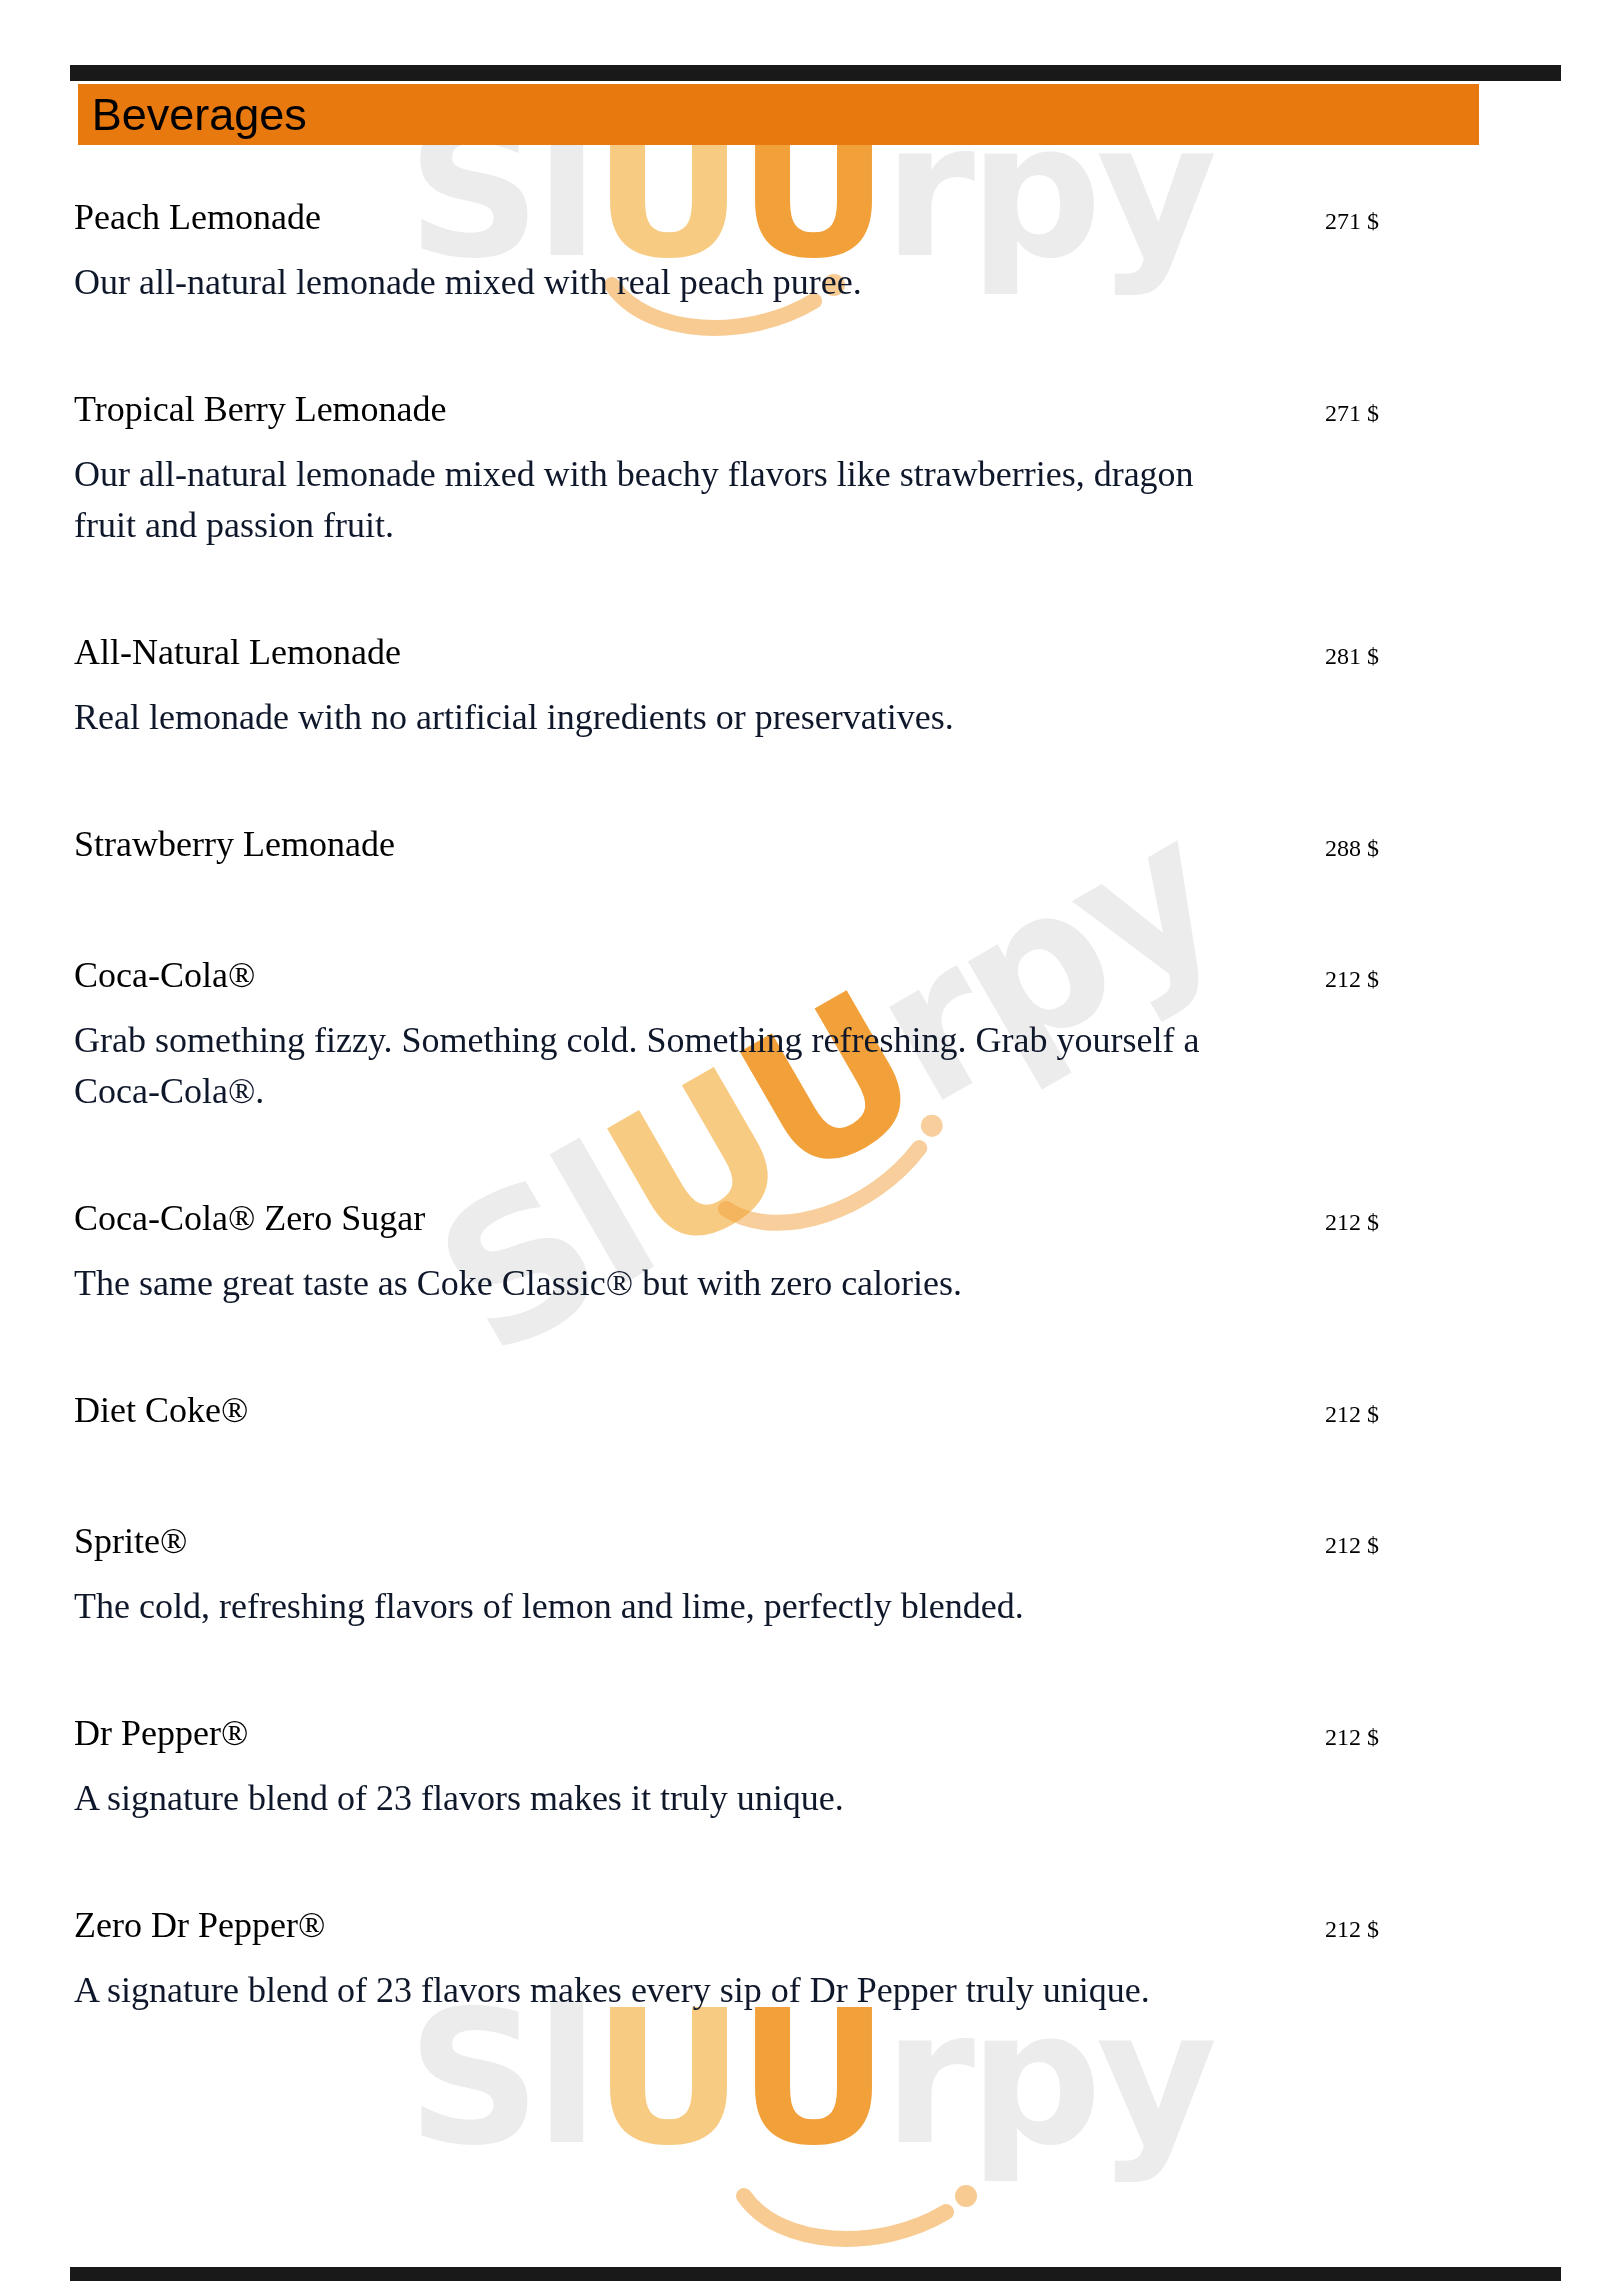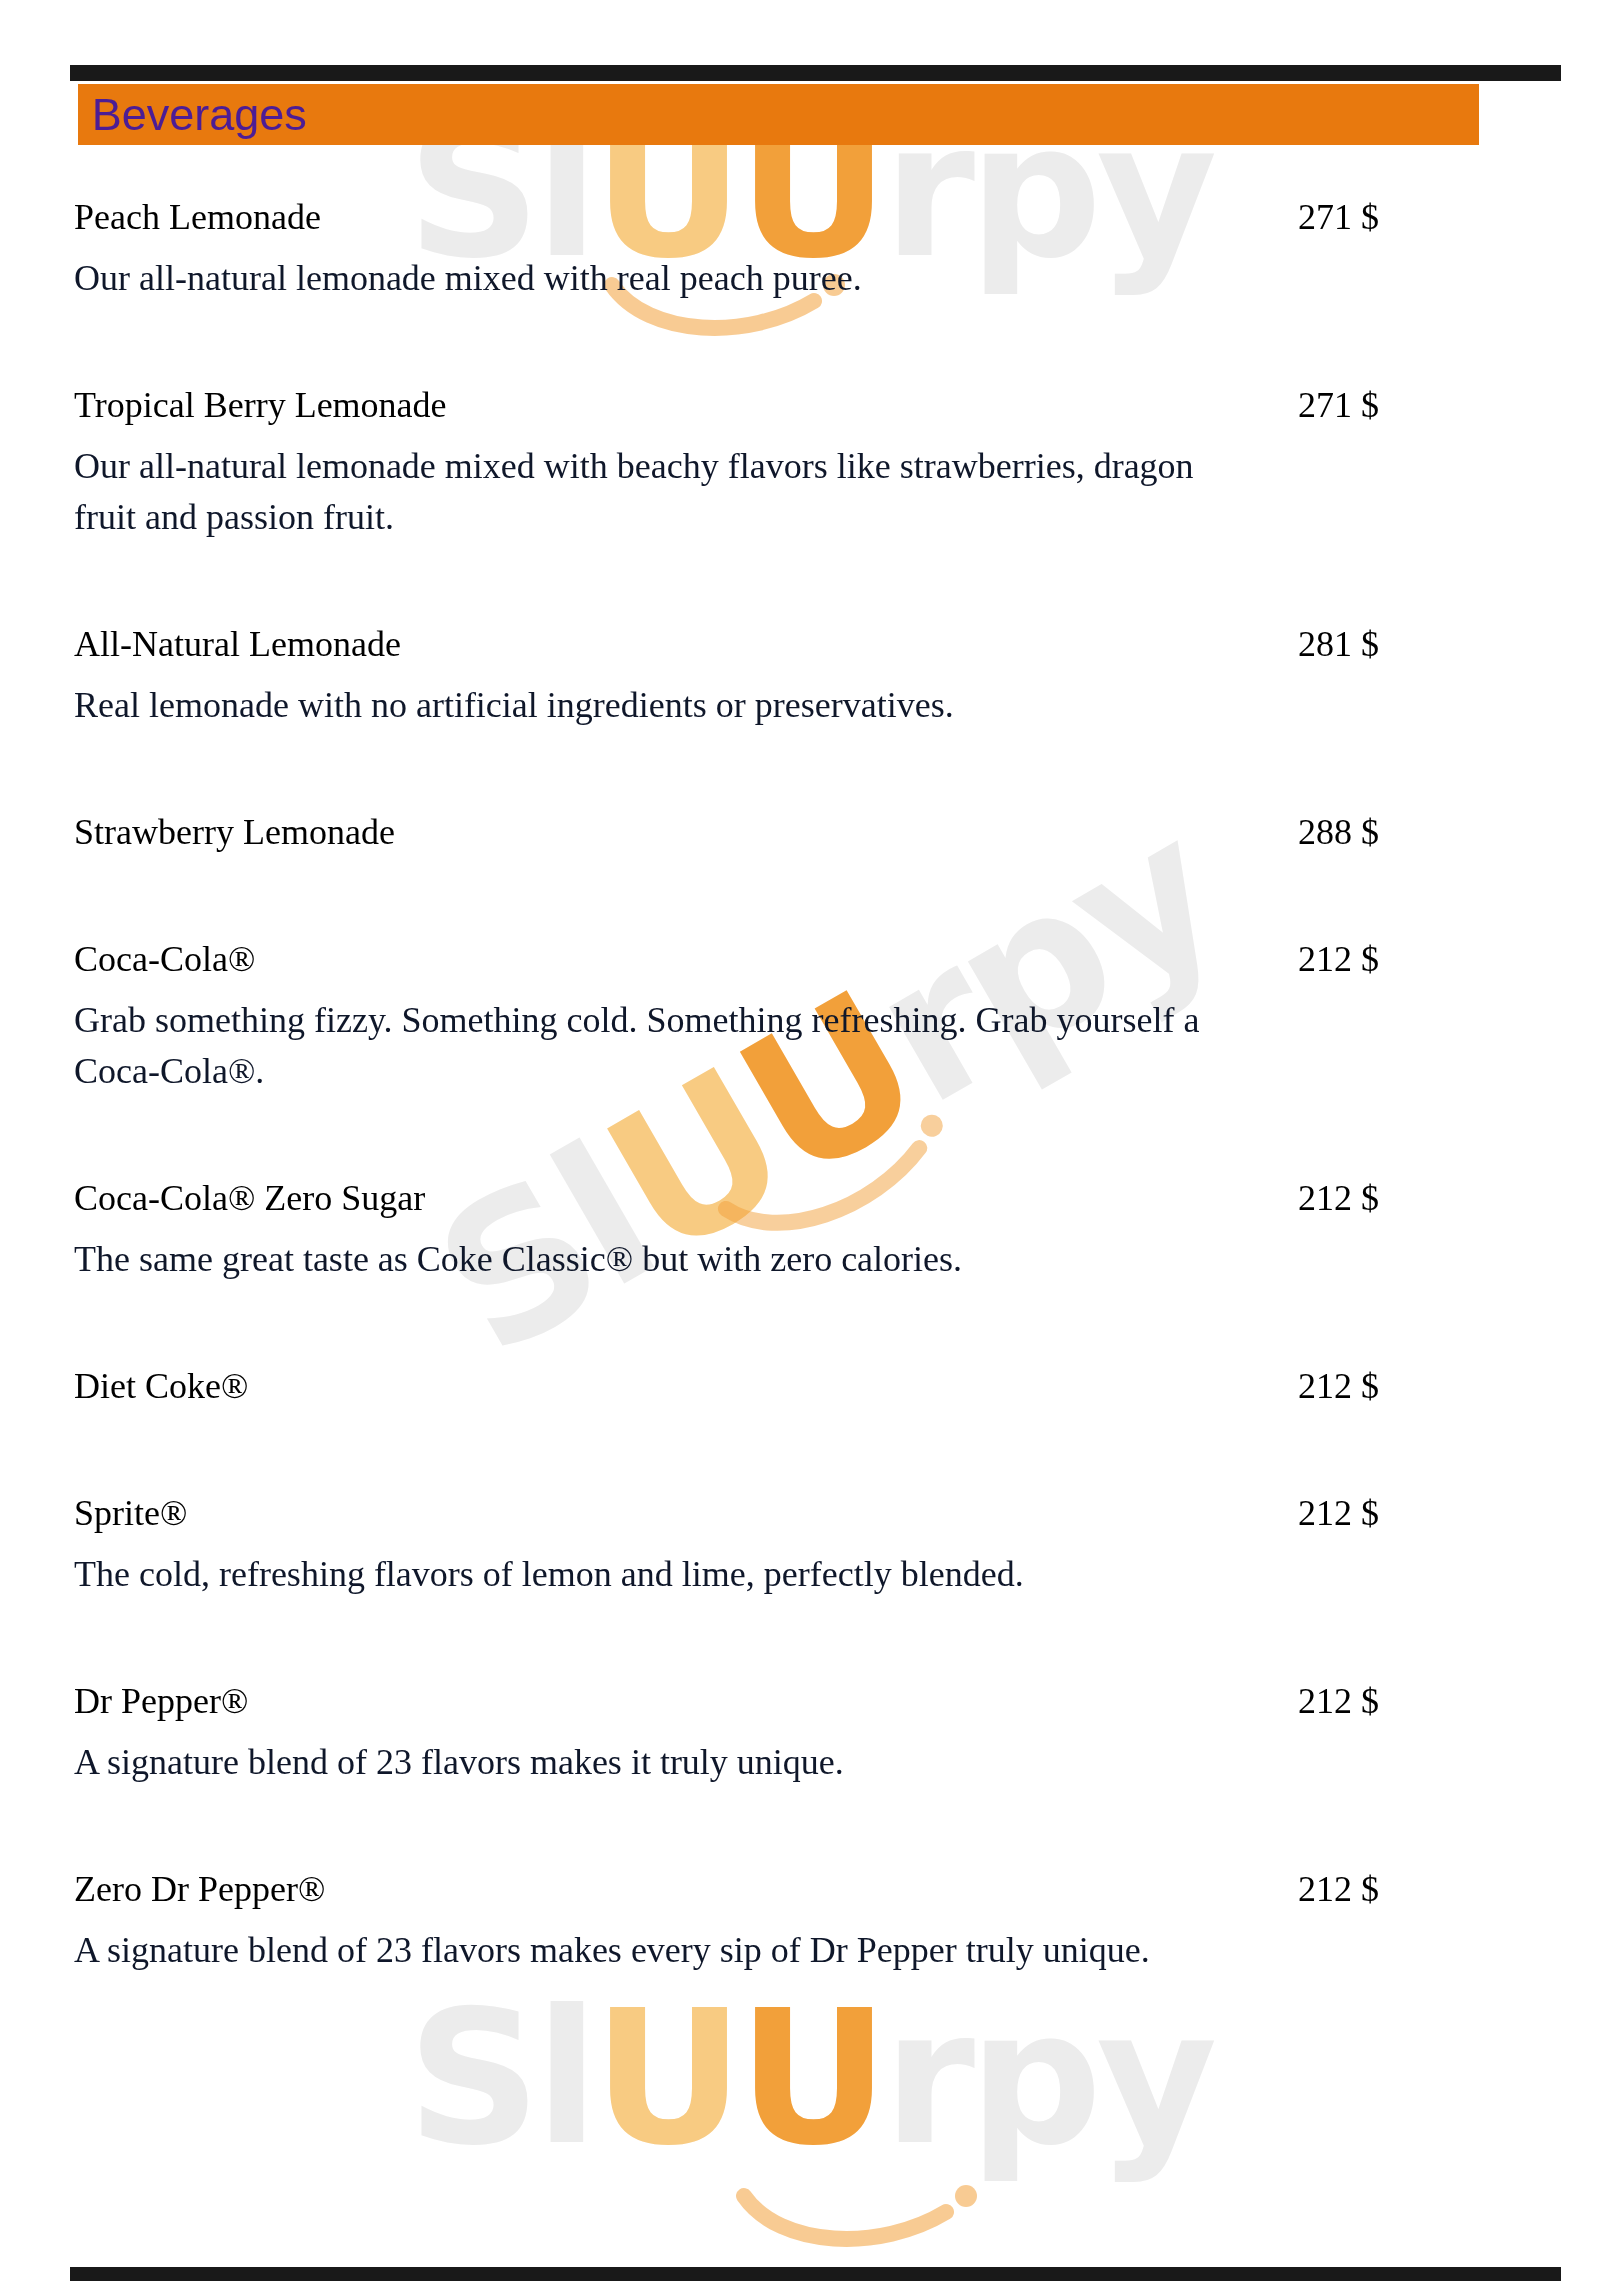--- a/index.html
+++ b/index.html
@@ -36,34 +36,34 @@
   
   .content { position:relative; z-index:1; }
   .top-bar {
     position:absolute; left:70px; top:65px;
     width:1491px; height:15.7px; background:#191919;
   }
   .section-header {
     position:absolute; left:78px; top:84px;
     width:1401px; height:61px;
     background:#e8790e;
-    color:#4c1d95;
+    color:#000000;
     font-family:"Liberation Sans", sans-serif;
     font-size:45px; line-height:61px;
     padding-left:13.7px;
   }
   .menu-list {
     position:absolute; left:74px; top:192px; width:1305px;
   }
   .menu-item { margin-bottom:76px; }
   .item-row {
     display:flex; justify-content:space-between; align-items:baseline;
   }
   .item-name { font-size:36px; line-height:51px; color:#000; }
-  .item-price { font-size:36px; line-height:51px; color:#000; white-space:nowrap; padding-left:29px; }
+  .item-price { font-size:24px; line-height:51px; color:#000; white-space:nowrap; padding-left:29px; }
   .item-desc { font-size:36px; line-height:51px; color:#0f172a; max-width:1127px; margin-top:10px; }
   .bottom-bar {
     position:absolute; left:70px; top:2267px;
     width:1491px; height:13.7px; background:#191919;
   }
 </style>
 </head>
 <body>
 
 <div class="watermark-layer">

